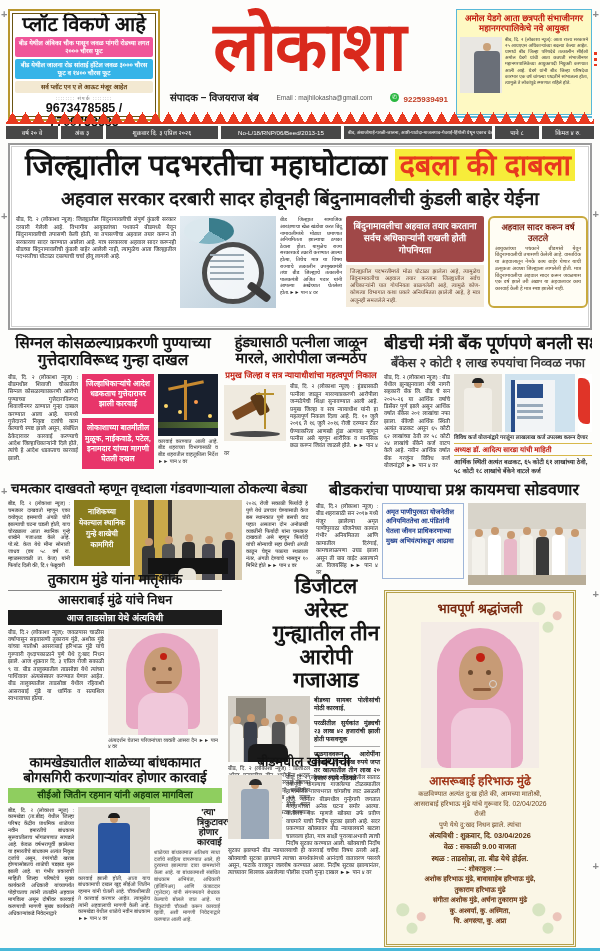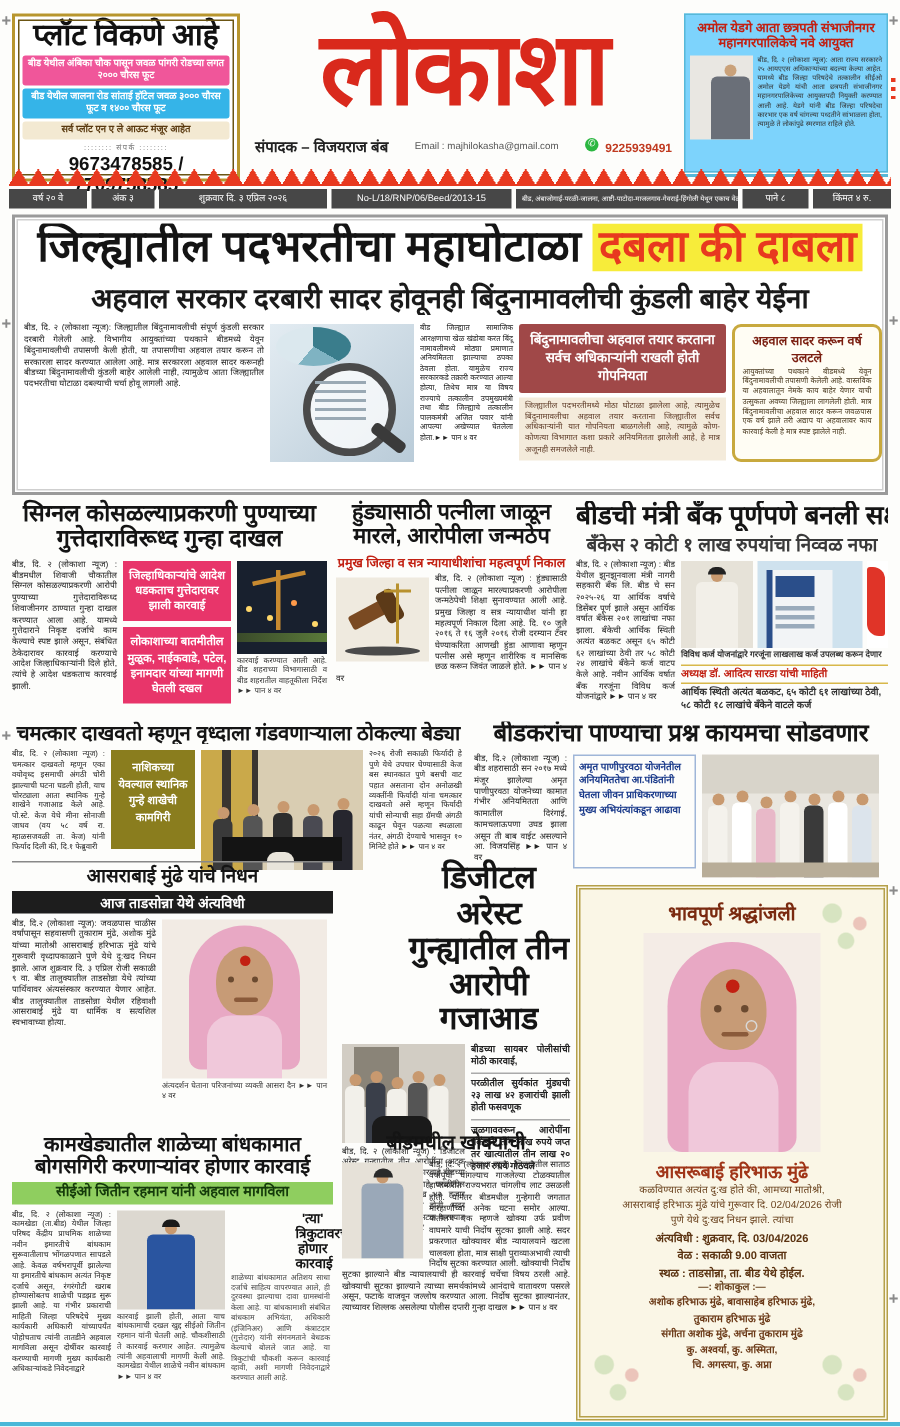--- a/index.html
+++ b/index.html
@@ -18,21 +18,21 @@
   .ad-pink{background:#f0569a;}
   .ad-blue{background:#35b4e8;}
   .ad-cream{background:#f3e9d2;color:#5a3a10;}
   .ad-contact{font-size:5px;color:#777;letter-spacing:1px;}
   .ad-phone{font-size:12.5px;font-weight:bold;color:#111;}
   .masthead{font-weight:bold;color:#d9291c;font-size:68px;line-height:1;text-align:center;letter-spacing:-2px;}
   .mh-editor{font-size:10px;font-weight:bold;color:#222;}
   .mh-email{font-size:6.5px;color:#555;}
   .mh-phone{font-size:8px;font-weight:bold;color:#c03a20;}
   .wa{display:inline-block;width:9px;height:9px;border-radius:50%;background:#2bb741;color:#fff;font-size:6px;line-height:9px;text-align:center;vertical-align:middle;}
-  .rnews{border:1px solid #57b8d8;background:#7dd3fc;padding:3px;box-sizing:border-box;}
+  .rnews{border:1px solid #57b8d8;background:#fef9c3;padding:3px;box-sizing:border-box;}
   .rnews-h{font-size:8.6px;font-weight:bold;color:#c22012;text-align:center;line-height:1.2;}
   .rnews-t{font-size:4.6px;line-height:1.35;color:#333;text-align:justify;}
   .bunting{background:conic-gradient(from 0deg at 50% 0%,transparent 0 150deg,#e8391f 150deg 210deg,transparent 210deg) 0 0/13px 12px repeat-x;}
   .infobar{display:flex;gap:3px;}
   .infobar span{background:#474747;color:#fff;font-size:6.2px;line-height:13px;text-align:center;white-space:nowrap;overflow:hidden;padding:0 4px;}
   
   .leadbox{border:2px solid #9a9a9a;outline:1px solid #cfcfcf;outline-offset:-4px;background:#fff;box-sizing:border-box;padding:4px 6px;}
   .lead-h{font-size:29px;white-space:nowrap;overflow:hidden;}
   .lead-h .red{color:#e8391f;background:#f7ec3a;padding:0 4px;}
   .lead-sub{font-size:18.5px;font-weight:bold;color:#1a1a1a;text-align:center;white-space:nowrap;overflow:hidden;}
@@ -241,20 +241,21 @@
         <div class="fg" style="left:68px;height:44px;--c:#4a4a52;"></div>
         <div class="fg" style="left:88px;height:48px;--c:#26262e;"></div>
         <div class="s" style="left:14px;bottom:6px;width:80px;height:16px;background:#141414;"></div>
         <div class="s" style="left:44px;bottom:0;width:18px;height:12px;border-radius:6px 6px 0 0;background:#e8e4da;"></div>
       </div>
       <div class="t" style="width:62px;flex:none;font-size:5.2px;">२०२६ रोजी सकाळी फिर्यादी हे पुणे येथे उपचार घेण्यासाठी केज बस स्थानकात पुणे बसची वाट पहात असताना दोन अनोळखी व्यक्तींनी फिर्यादी यांना चमत्कार दाखवतो असे म्हणून फिर्यादी यांची सोन्याची सहा ग्रॅमची अंगठी काढून घेवून पळत्या स्थळाला नंतर, अंगठी देण्याचे भासवून १० मिनिटे होते ►► पान ४ वर</div>
     </div>
   </div>
 
   <div class="s" style="left:8px;top:572px;width:214px;">
+    <div class="hl" style="font-size:14px;">तुकाराम मुंडे यांना मातृशोक</div>
     <div class="hl" style="font-size:12.5px;border-top:1px solid #888;margin-top:2px;padding-top:2px;">आसराबाई मुंढे यांचे निधन</div>
     <div class="blackbar" style="margin-top:3px;">आज ताडसोन्ना येथे अंत्यविधी</div>
     <div style="display:flex;gap:4px;margin-top:4px;">
       <div class="t" style="width:96px;flex:none;">बीड, दि.२ (लोकाशा न्यूज): जवळपास चाळीस वर्षांपासून सहवासणी तुकाराम मुंढे, अशोक मुंढे यांच्या मातोश्री आसराबाई हरिभाऊ मुंढे यांचे गुरूवारी वृध्दापकाळाने पुणे येथे दु:खद निधन झाले. आज शुक्रवार दि. ३ एप्रिल रोजी सकाळी ९ वा. बीड तालुक्यातील ताडसोन्ना येथे त्यांच्या पार्थिवावर अंत्यसंस्कार करण्यात येणार आहेत. बीड तालुक्यातील ताडसोन्ना येथील रहिवाशी आसराबाई मुंढे या धार्मिक व सत्यशिल स्वभावाच्या होत्या.</div>
       <div style="width:110px;flex:none;">
         <div class="ph" style="width:110px;height:106px;background:#f2ebe4;">
           <div class="s" style="left:18px;top:4px;width:74px;height:96px;border-radius:38px 38px 8px 8px;background:#e8a8c4;"></div>
           <div class="s" style="left:36px;top:18px;width:38px;height:46px;border-radius:50% 50% 45% 45%;background:#c79b76;"></div>
           <div class="s" style="left:52px;top:24px;width:7px;height:7px;border-radius:50%;background:#c22012;"></div>
           <div class="s" style="left:44px;top:38px;width:4px;height:4px;border-radius:50%;background:#6b4a30;box-shadow:16px 0 0 #6b4a30;"></div>
@@ -282,21 +283,21 @@
         <div class="t" style="margin-top:3px;">बीड, दि. २ (लोकाशा न्यूज) : डिजीटल अरेस्ट गुन्ह्यातील तीन आरोपींना अटक करण्यात आली आहे. ही कारवाई बीडच्या सायबर पोलिसांनी केली आहे. परळीतील सुर्यकांत मुंडेची २३ लाख ४२ हजार रुपयांची फसवणूक झाली होती. सदर आरोपींना जळगाव येथून अटक करण्यात आले आहे. ►► पान ४ वर</div>
       </div>
       <div style="width:66px;flex:none;">
         <div class="t6 b" style="border-bottom:1px solid #aaa;padding-bottom:3px;">बीडच्या सायबर पोलीसांची मोठी कारवाई,</div>
         <div class="t6 b" style="border-bottom:1px solid #aaa;padding:3px 0;">परळीतील सुर्यकांत मुंड्यची २३ लाख ४२ हजारांची झाली होती फसवणूक</div>
         <div class="t6 b" style="padding-top:3px;">जळगाववरून आरोपींना पकडले, तीन लाख रुपये जप्त तर खात्यातील तीन लाख २० हजार रुपये गोठवले</div>
       </div>
     </div>
   </div>
 
-  <div class="s obit" style="left:384px;top:590px;width:208px;height:357px;padding:6px 24px;">
+  <div class="s obit" style="left:384px;top:590px;width:192px;height:357px;padding:6px 24px;">
     <div class="leaf" style="right:2px;top:2px;"></div>
     <div class="leaf" style="left:2px;bottom:2px;"></div>
     <div class="leaf" style="right:2px;bottom:2px;"></div>
     <div class="obit-title">भावपूर्ण श्रद्धांजली</div>
     <div class="ph" style="width:118px;height:146px;margin:5px auto 4px;background:#f4ece6;">
       <div class="s" style="left:16px;top:6px;width:86px;height:140px;border-radius:44px 44px 10px 10px;background:#e8a8c4;"></div>
       <div class="s" style="left:38px;top:24px;width:44px;height:54px;border-radius:50% 50% 45% 45%;background:#c79b76;"></div>
       <div class="s" style="left:55px;top:31px;width:9px;height:9px;border-radius:50%;background:#c22012;"></div>
       <div class="s" style="left:47px;top:48px;width:5px;height:5px;border-radius:50%;background:#6b4a30;box-shadow:18px 0 0 #6b4a30;"></div>
       <div class="s" style="left:52px;top:66px;width:18px;height:3px;border-radius:2px;background:#8a5a3a;"></div>

